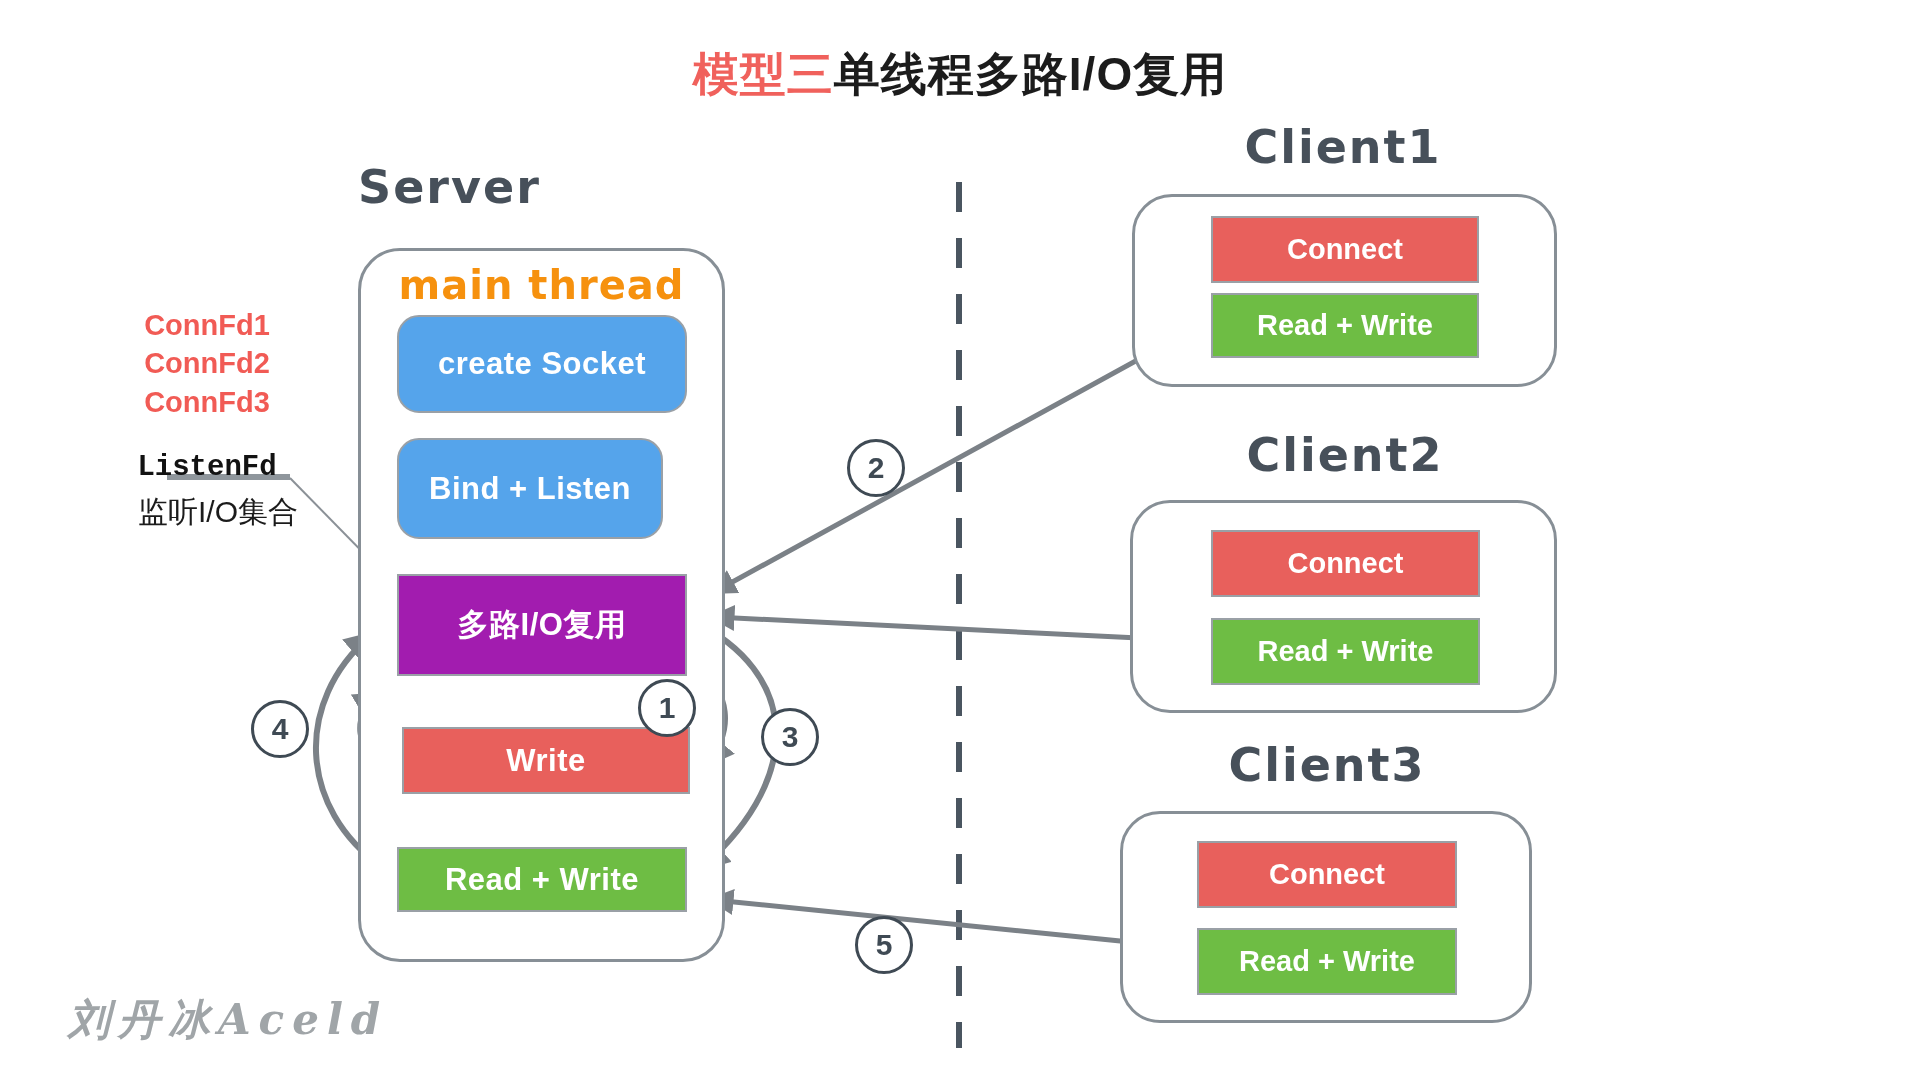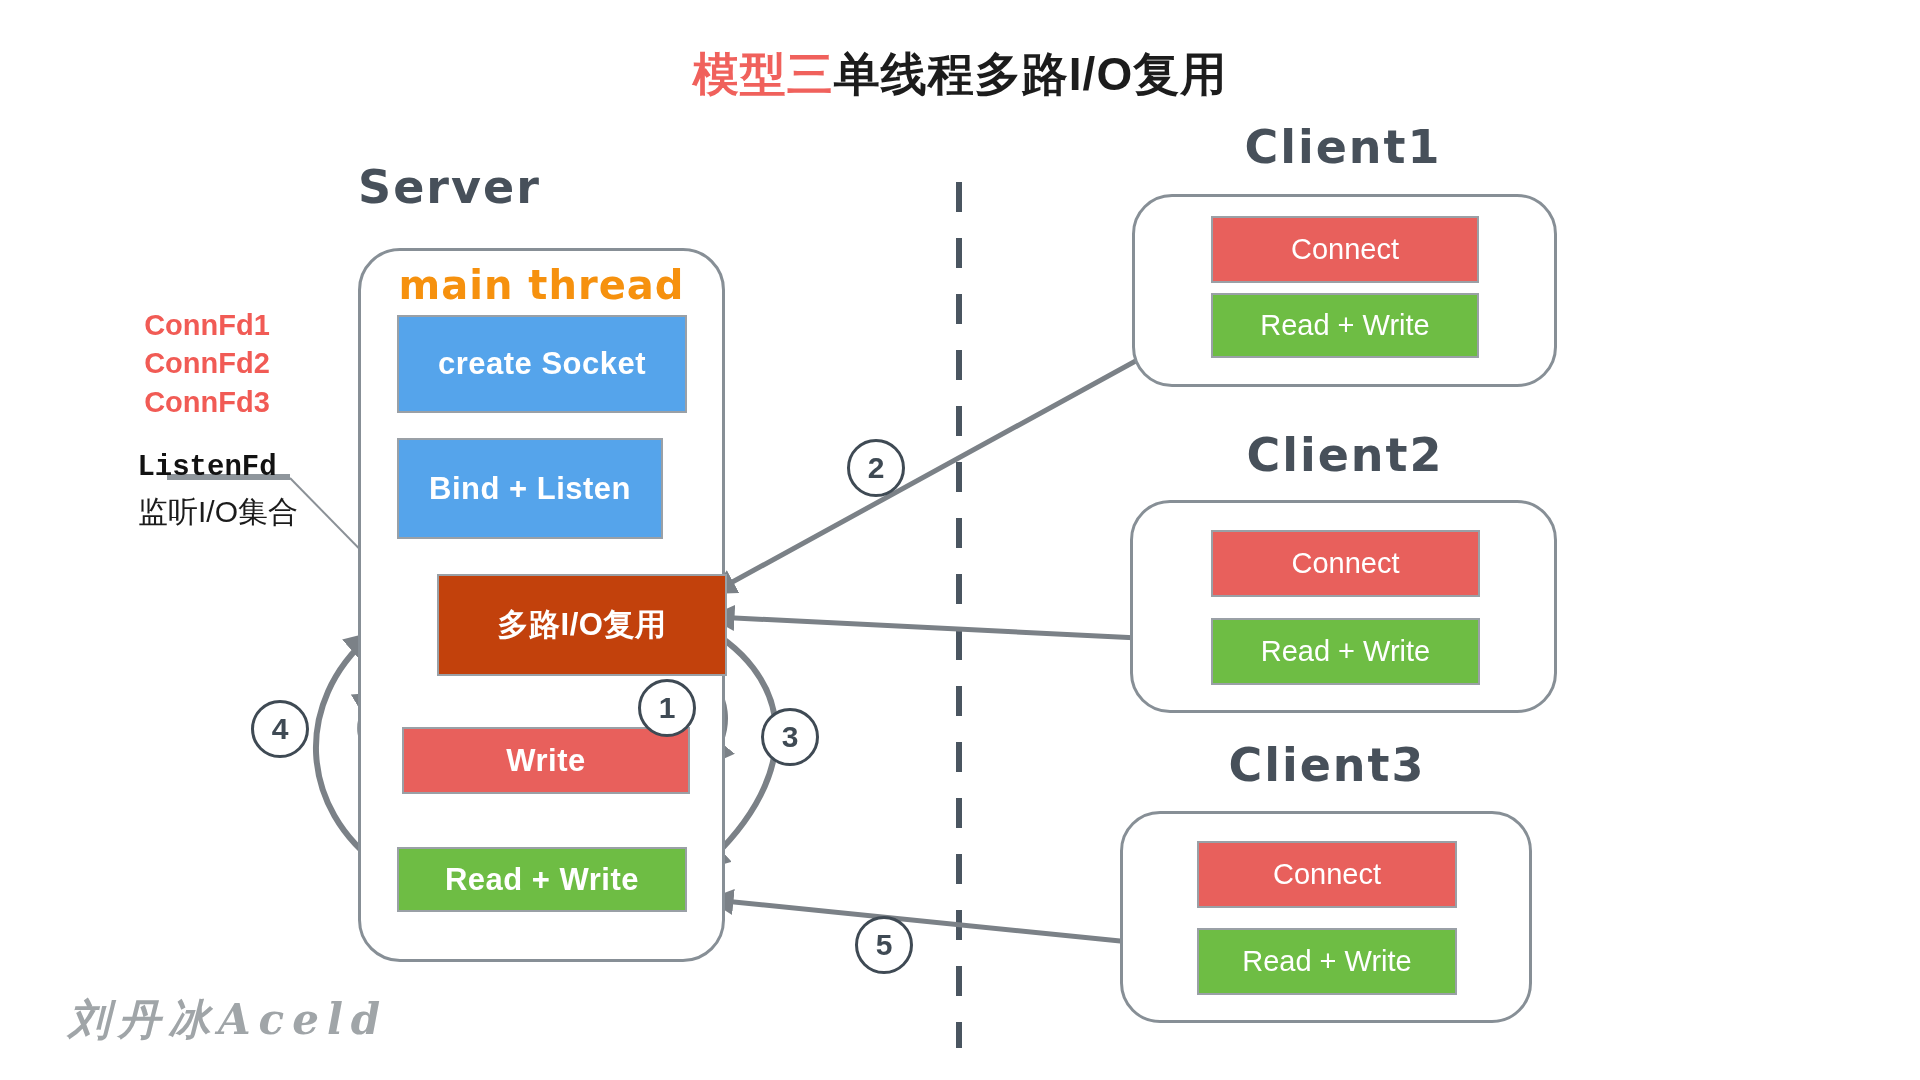--- a/index.html
+++ b/index.html
@@ -10,29 +10,29 @@
          letter-spacing:1px;color:#1c1c1c;}
   .title .hl{color:#f0615c;}
   .hand{font-family:"DejaVu Sans", sans-serif;font-weight:800;color:#47505a;letter-spacing:2px;}
   .server-label{top:160px;left:358px;width:367px;font-size:46px;}
   .outer-box{border:3px solid #878f96;border-radius:42px;background:#fff;box-sizing:border-box;}
   .server-box{left:358px;top:248px;width:367px;height:714px;}
   .main-thread{top:262px;left:358px;width:367px;text-align:center;font-size:40px;
                font-weight:800;color:#f6910e;font-family:"DejaVu Sans", sans-serif;letter-spacing:1px;}
   .block{display:flex;align-items:center;justify-content:center;color:#fff;font-weight:bold;
          font-size:31px;border:2px solid #9aa0a6;box-sizing:border-box;letter-spacing:0.5px;}
-  .blue{background:#55a4eb;}
-  .purple{background:#c2410c;margin-left:40px;}
+  .blue{background:#55a4eb;border-radius:22px;}
+  .purple{background:#a21caf;}
   .red{background:#e8605c;}
   .green{background:#6ebd44;}
   .fd{font-size:29px;font-weight:bold;color:#f15b55;text-align:center;width:170px;left:122px;}
   .fd.black{color:#121212;}
   .fd-note{left:128px;top:492px;width:170px;text-align:right;font-size:30px;color:#1b1b1b;}
   .client-label{width:420px;text-align:center;font-size:46px;}
-  .cblock{display:flex;align-items:center;justify-content:center;color:#fff;font-weight:normal;
+  .cblock{display:flex;align-items:center;justify-content:center;color:#fff;font-weight:bold;
           font-size:29px;border:2px solid #9aa0a6;box-sizing:border-box;}
   .badge{width:58px;height:58px;border-radius:50%;border:3px solid #3f4a54;background:#fff;
          box-sizing:border-box;display:flex;align-items:center;justify-content:center;
          font-size:30px;font-weight:bold;color:#3f4a54;z-index:5;}
   .watermark{left:68px;top:992px;font-family:"DejaVu Serif", serif;font-style:italic;
              font-size:42px;color:#a0a5a8;letter-spacing:8px;font-weight:bold;}
   svg.layer{position:absolute;left:0;top:0;width:1920px;height:1080px;pointer-events:none;}
 </style>
 </head>
 <body>

